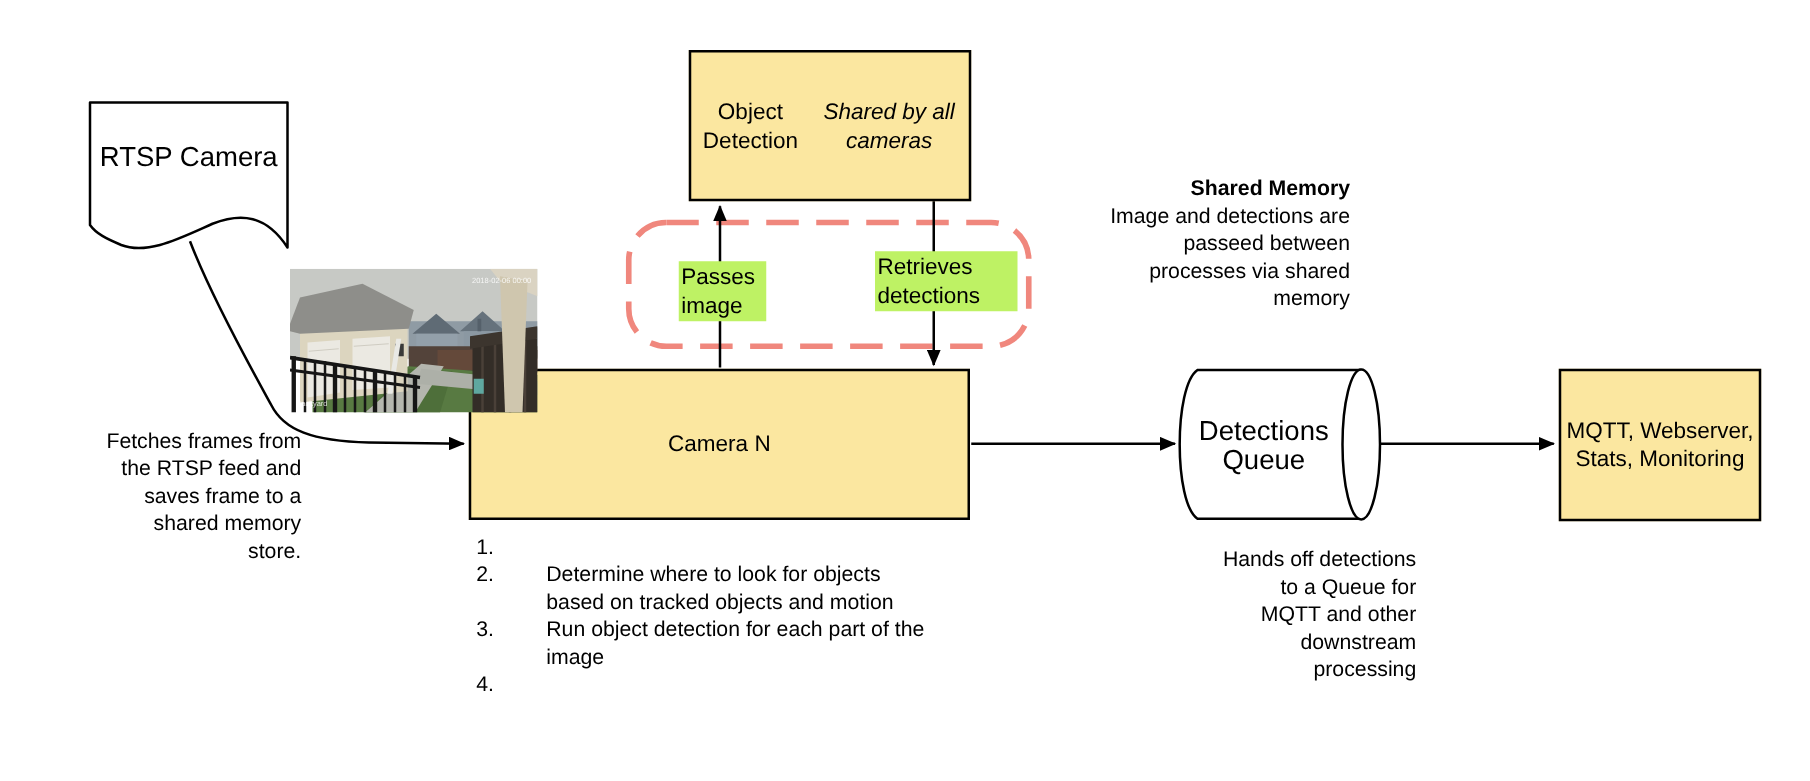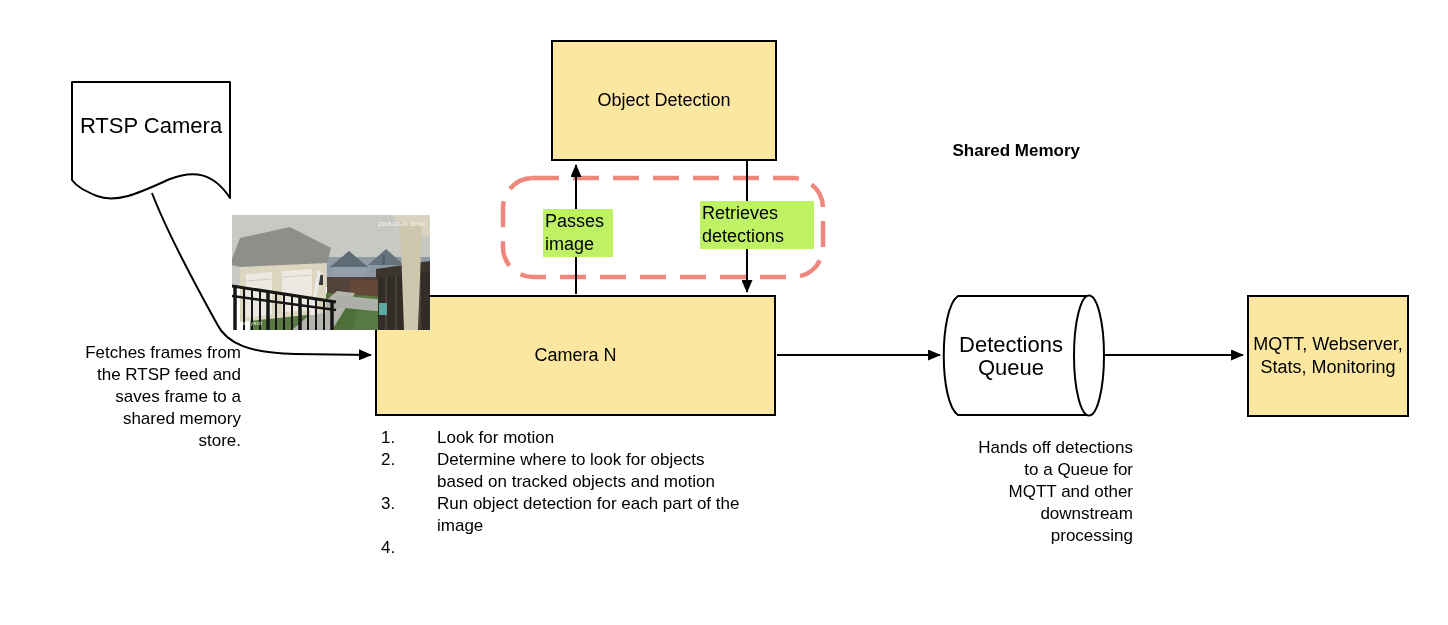--- a/index.html
+++ b/index.html
@@ -64,20 +64,21 @@
 
     <path d="M777,355 L940,355" fill="none" stroke="#000" stroke-width="2" marker-end="url(#arrow)"></path>
 
     <path d="M1104,355 L1243,355" fill="none" stroke="#000" stroke-width="2" marker-end="url(#arrow)"></path>
   </svg>
 
   <div class="shape-label" style="left:72px; top:105px; width:158px; height:40px;">RTSP Camera</div>
 
   <div class="node" style="left:551px; top:40px; width:226px; height:121px;">
     <div>Object Detection</div>
+    <div class="sub">Shared by all cameras</div>
   </div>
 
   <div class="node" style="left:375px; top:295px; width:401px; height:121px;">
     <div>Camera N</div>
   </div>
 
   <div class="node" style="left:1247px; top:295px; width:162px; height:122px;">
     <div class="pre">MQTT, Webserver,
 Stats, Monitoring</div>
   </div>
@@ -91,32 +92,35 @@
 detections</div>
 
   <div class="note pre" style="left:46px; top:342px; width:195px;">Fetches frames from
 the RTSP feed and
 saves frame to a
 shared memory
 store.</div>
 
   <div class="note" style="left:845px; top:140px; width:235px;">
     <div class="title">Shared Memory</div>
+    <div class="pre">Image and detections are
+passeed between
+processes via shared
+memory</div>
   </div>
 
   <div class="note pre" style="left:943px; top:437px; width:190px;">Hands off detections
 to a Queue for
 MQTT and other
 downstream
 processing</div>
 
   <div class="steps" style="left:381px; top:427px; width:400px;">
     <div class="row">
       <span class="num">1.</span>
-      <span class="txt pre">Look for motion</span>
     </div>
     <div class="row">
       <span class="num">2.</span>
       <span class="txt pre">Determine where to look for objects
 based on tracked objects and motion</span>
     </div>
     <div class="row">
       <span class="num">3.</span>
       <span class="txt pre">Run object detection for each part of the
 image</span>

